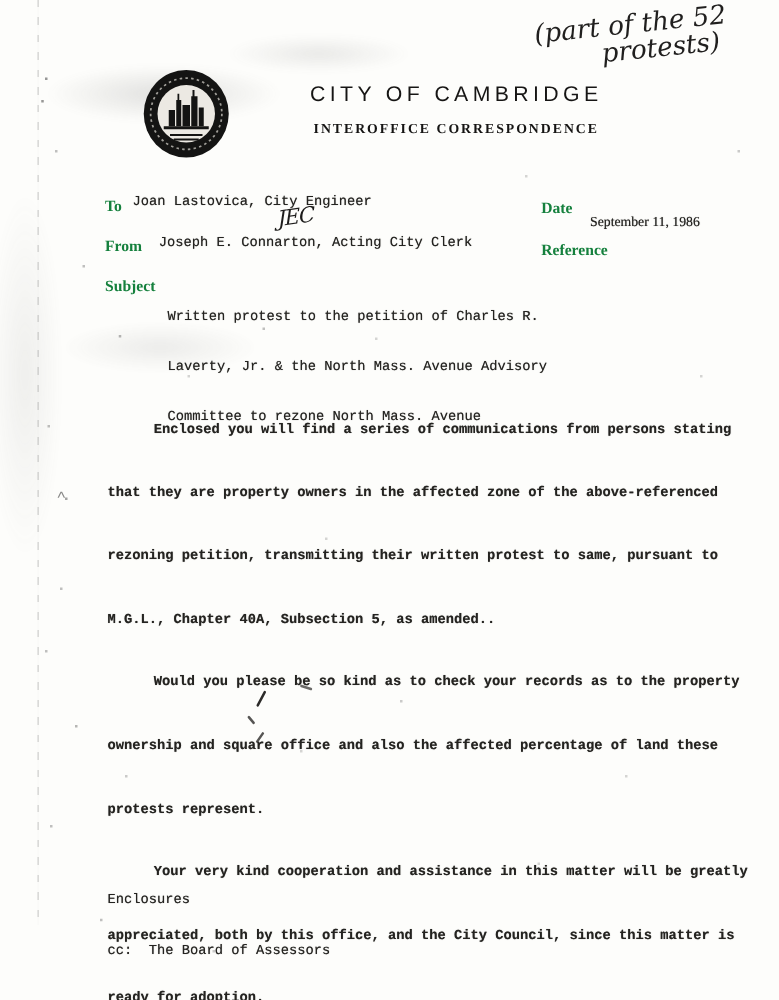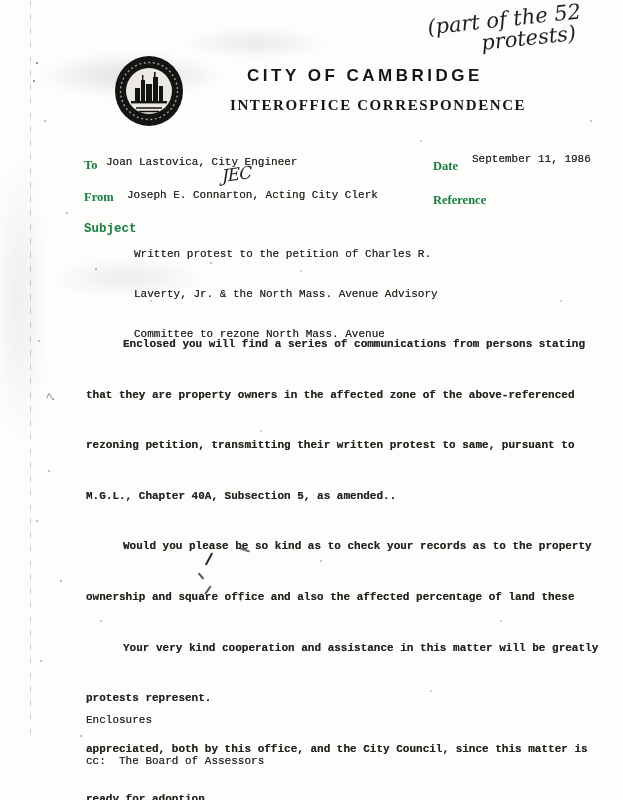--- a/index.html
+++ b/index.html
@@ -74,53 +74,53 @@
     color: #201f1e;
   }
   .top-note .l2 { margin-left: 52px; margin-top: 1px; }
 
   
   .seal { position: absolute; left: 114px; top: 55px; }
   .org-title {
     position: absolute; left: 230px; top: 66px; width: 270px;
     text-align: center;
     font-family: "Liberation Sans", sans-serif;
-    font-weight: bold; font-size: 17px; letter-spacing: 3.5px;
+    font-weight: normal; font-size: 17px; letter-spacing: 3.5px;
     color: #161514; white-space: nowrap;
   }
   .doc-type {
     position: absolute; left: 230px; top: 97px; width: 270px;
     text-align: center;
     font-family: "Liberation Serif", serif;
-    font-weight: bold; font-size: 15px; letter-spacing: 1.6px;
+    font-weight: bold; font-size: 11px; letter-spacing: 1.6px;
     color: #161514; white-space: nowrap;
   }
 
   
   .tw {
     font-family: "Liberation Mono", "DejaVu Sans Mono", monospace;
     font-size: 11px; color: #242320;
     text-shadow: 0 0 0.6px rgba(36,35,32,0.65);
     white-space: pre;
   }
   .lbl {
     position: absolute;
     font-family: "Liberation Serif", serif;
     font-weight: bold; font-size: 12.5px; color: #15803d;
   }
 
   
   .to-label        { left: 84px;  top: 158px; }
   .to-value        { position: absolute; left: 106px; top: 156px; }
   .date-label      { left: 433px; top: 159px; }
-  .date-value      { position: absolute; left: 472px; top: 153px; }
+  .date-value      { position: absolute; left: 472px; top: 172px; font-family: Liberation Serif, serif; }
   .from-label      { left: 84px;  top: 190px; }
   .from-value      { position: absolute; left: 127px; top: 189px; }
   .reference-label { left: 433px; top: 193px; }
-  .subject-label   { left: 84px;  top: 222px; font-family: Liberation Mono, monospace; }
+  .subject-label   { left: 84px;  top: 222px; }
   .subject-value   { position: absolute; left: 134px; top: 221px; line-height: 13.4px; }
   .initials {
     position: absolute; left: 222px; top: 164px;
     font-family: "DejaVu Serif", serif; font-style: italic;
     font-size: 17px; color: #1d1c1b;
     transform: rotate(-8deg) skewX(-6deg);
     letter-spacing: -1px;
   }
 
   
@@ -191,22 +191,22 @@
     <div>Committee to rezone North Mass. Avenue</div>
   </div>
 
   <div class="letter-body tw">
     <div class="bl indent">Enclosed you will find a series of communications from persons stating</div>
     <div class="bl">that they are property owners in the affected zone of the above-referenced</div>
     <div class="bl">rezoning petition, transmitting their written protest to same, pursuant to</div>
     <div class="bl">M.G.L., Chapter 40A, Subsection 5, as amended..</div>
     <div class="bl indent">Would you please be so kind as to check your records as to the property</div>
     <div class="bl">ownership and square office and also the affected percentage of land these</div>
+    <div class="bl">protests represent.</div>
     <div class="bl indent">Your very kind cooperation and assistance in this matter will be greatly</div>
-    <div class="bl">protests represent.</div>
     <div class="bl">appreciated, both by this office, and the City Council, since this matter is</div>
     <div class="bl">ready for adoption.</div>
   </div>
 
   <div class="sign-block tw">
     <div>Enclosures</div>
     <div>cc:  The Board of Assessors</div>
   </div>
 
 </div>

